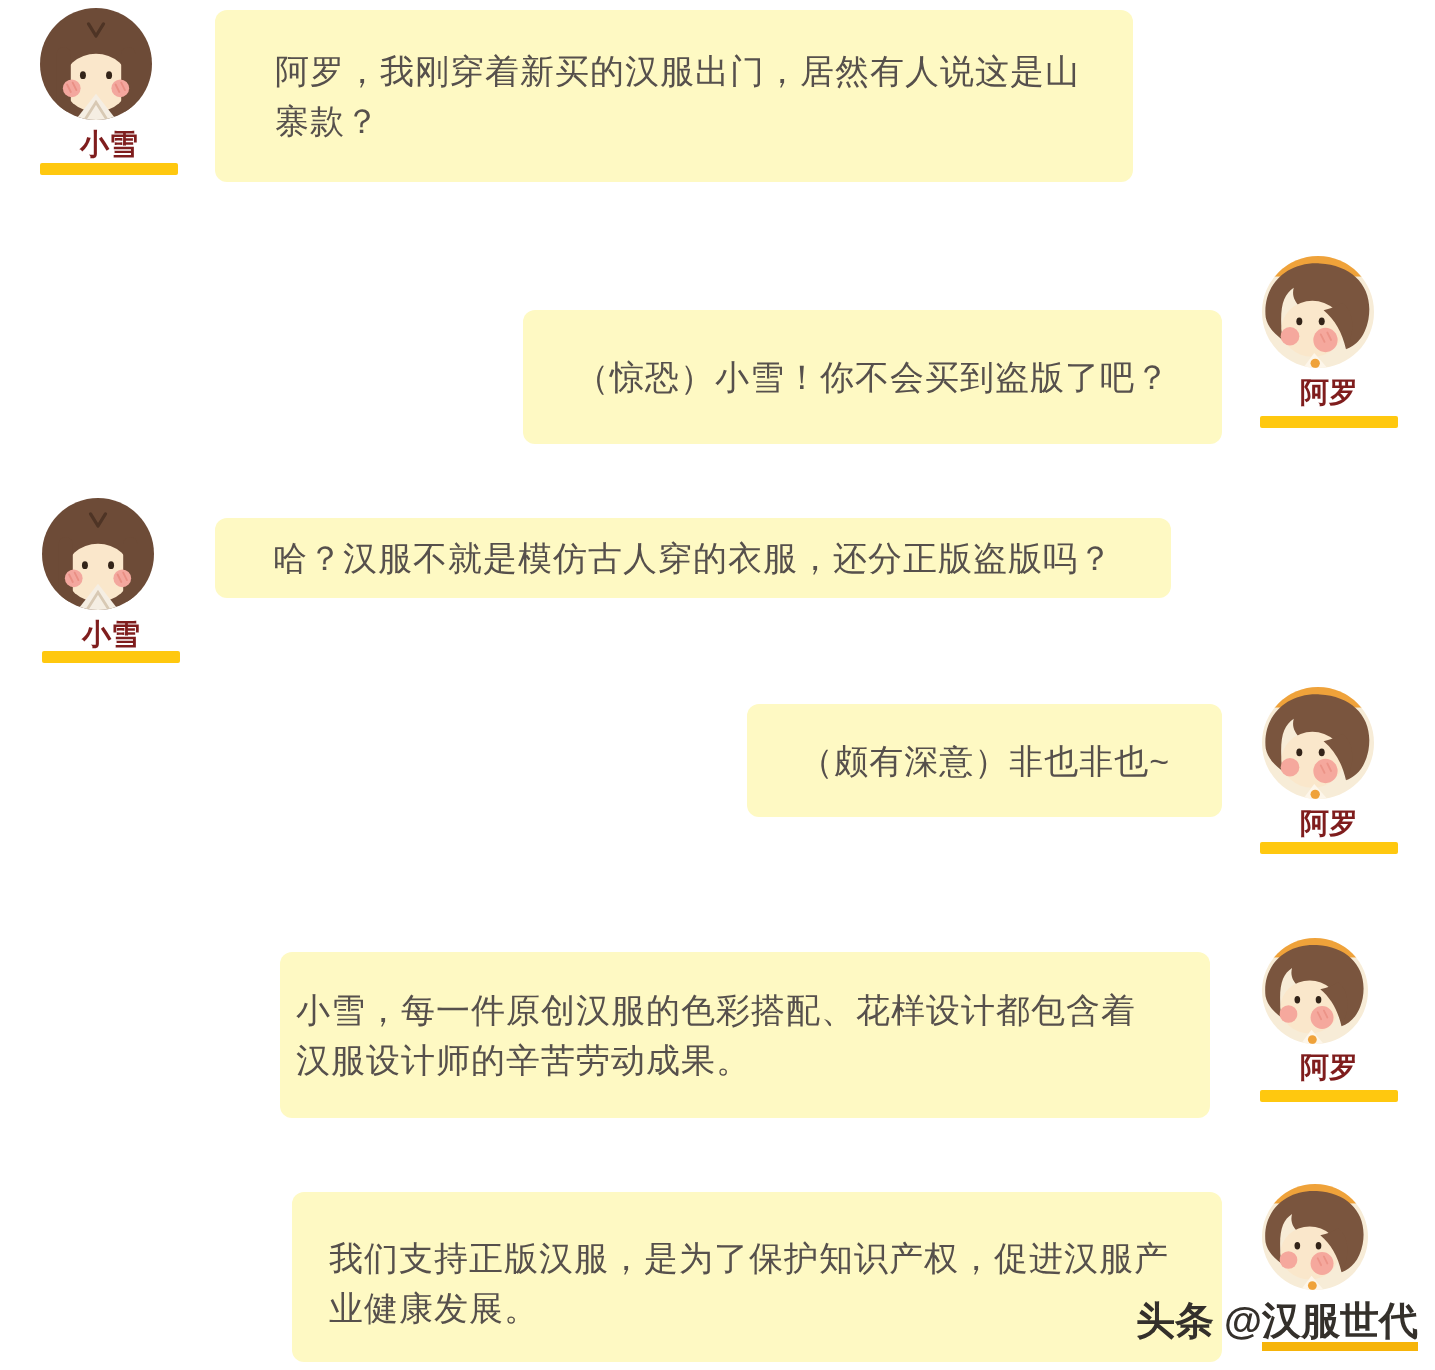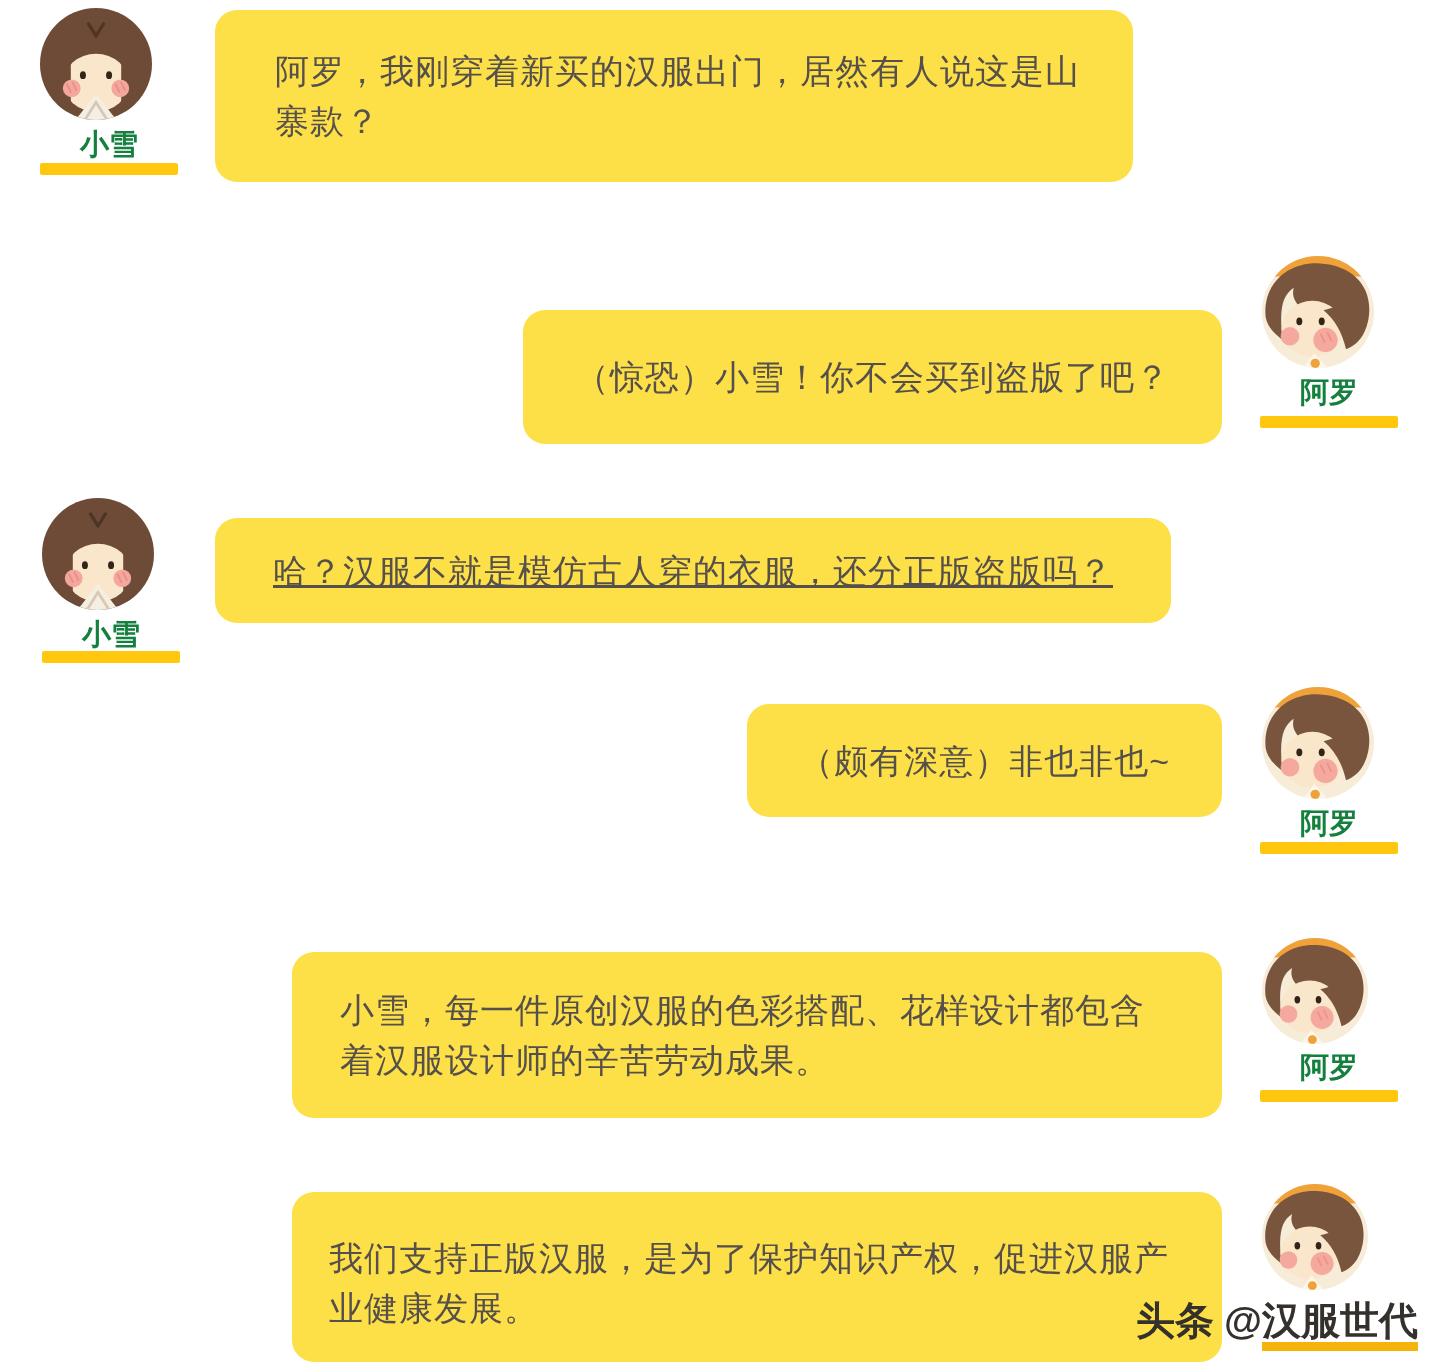--- a/index.html
+++ b/index.html
@@ -4,54 +4,54 @@
 <style>
   * { margin:0; padding:0; box-sizing:border-box; }
   html,body { background:#ffffff; }
   body { font-family:"Liberation Sans", sans-serif; }
   .page { position:relative; width:1435px; height:1370px; background:#ffffff; overflow:hidden; }
 
   .avatar { position:absolute; width:112px; height:112px; border-radius:50%; overflow:hidden; }
   .avatar svg { display:block; width:100%; height:100%; }
 
   .persona-name { position:absolute; width:138px; text-align:center;
-                  font-size:29px; font-weight:bold; color:#15803d; line-height:34px; }
+                  font-size:29px; font-weight:bold; color:#7f1d1d; line-height:34px; }
   .persona-bar  { position:absolute; width:138px; height:12px; background:#ffc80f; border-radius:2px; }
 
-  .bubble { position:absolute; background:#fde047; border-radius:22px;
+  .bubble { position:absolute; background:#fef9c3; border-radius:12px;
             font-size:34px; color:#56504c; line-height:50px; letter-spacing:1px;
             display:flex; flex-direction:column; justify-content:center; }
   .bubble.single { white-space:nowrap; }
 
   
   .r1-avatar { left:40px;  top:8px; }
   .r1-name   { left:40px;  top:127px; }
   .r1-bar    { left:40px;  top:163px; }
   .r1-bubble { left:215px; top:10px; width:918px; height:172px; padding:0 42px 0 60px; }
 
   
   .r2-bubble { right:213px; top:310px; height:134px; padding:0 52px; }
   .r2-avatar { left:1262px; top:256px; }
   .r2-name   { left:1260px; top:375px; }
   .r2-bar    { left:1260px; top:416px; }
 
   
   .r3-avatar { left:42px;  top:498px; }
   .r3-name   { left:42px;  top:617px; }
   .r3-bar    { left:42px;  top:651px; }
-  .r3-bubble { left:215px; top:518px; height:105px; padding:0 58px;text-decoration:underline; }
+  .r3-bubble { left:215px; top:518px; height:80px; padding:0 58px; }
 
   
   .r4-bubble { right:213px; top:704px; height:113px; padding:0 52px; }
   .r4-avatar { left:1262px; top:687px; }
   .r4-name   { left:1260px; top:806px; }
   .r4-bar    { left:1260px; top:842px; }
 
   
-  .r5-bubble { left:292px; top:952px; width:930px; height:166px; padding:0 43px 0 48px; }
+  .r5-bubble { left:280px; top:952px; width:930px; height:166px; padding:0 43px 0 16px; }
   .r5-avatar { left:1262px; top:938px; width:106px; height:106px; }
   .r5-name   { left:1260px; top:1050px; }
   .r5-bar    { left:1260px; top:1090px; }
 
   
   .r6-bubble { left:292px; top:1192px; width:930px; height:170px; padding:12px 43px 0 37px; }
   .r6-avatar { left:1262px; top:1184px; width:106px; height:106px; }
 
   .watermark { position:absolute; left:1136px; top:1294px; font-size:39px; font-weight:bold;
                color:#34302b; white-space:nowrap; }

